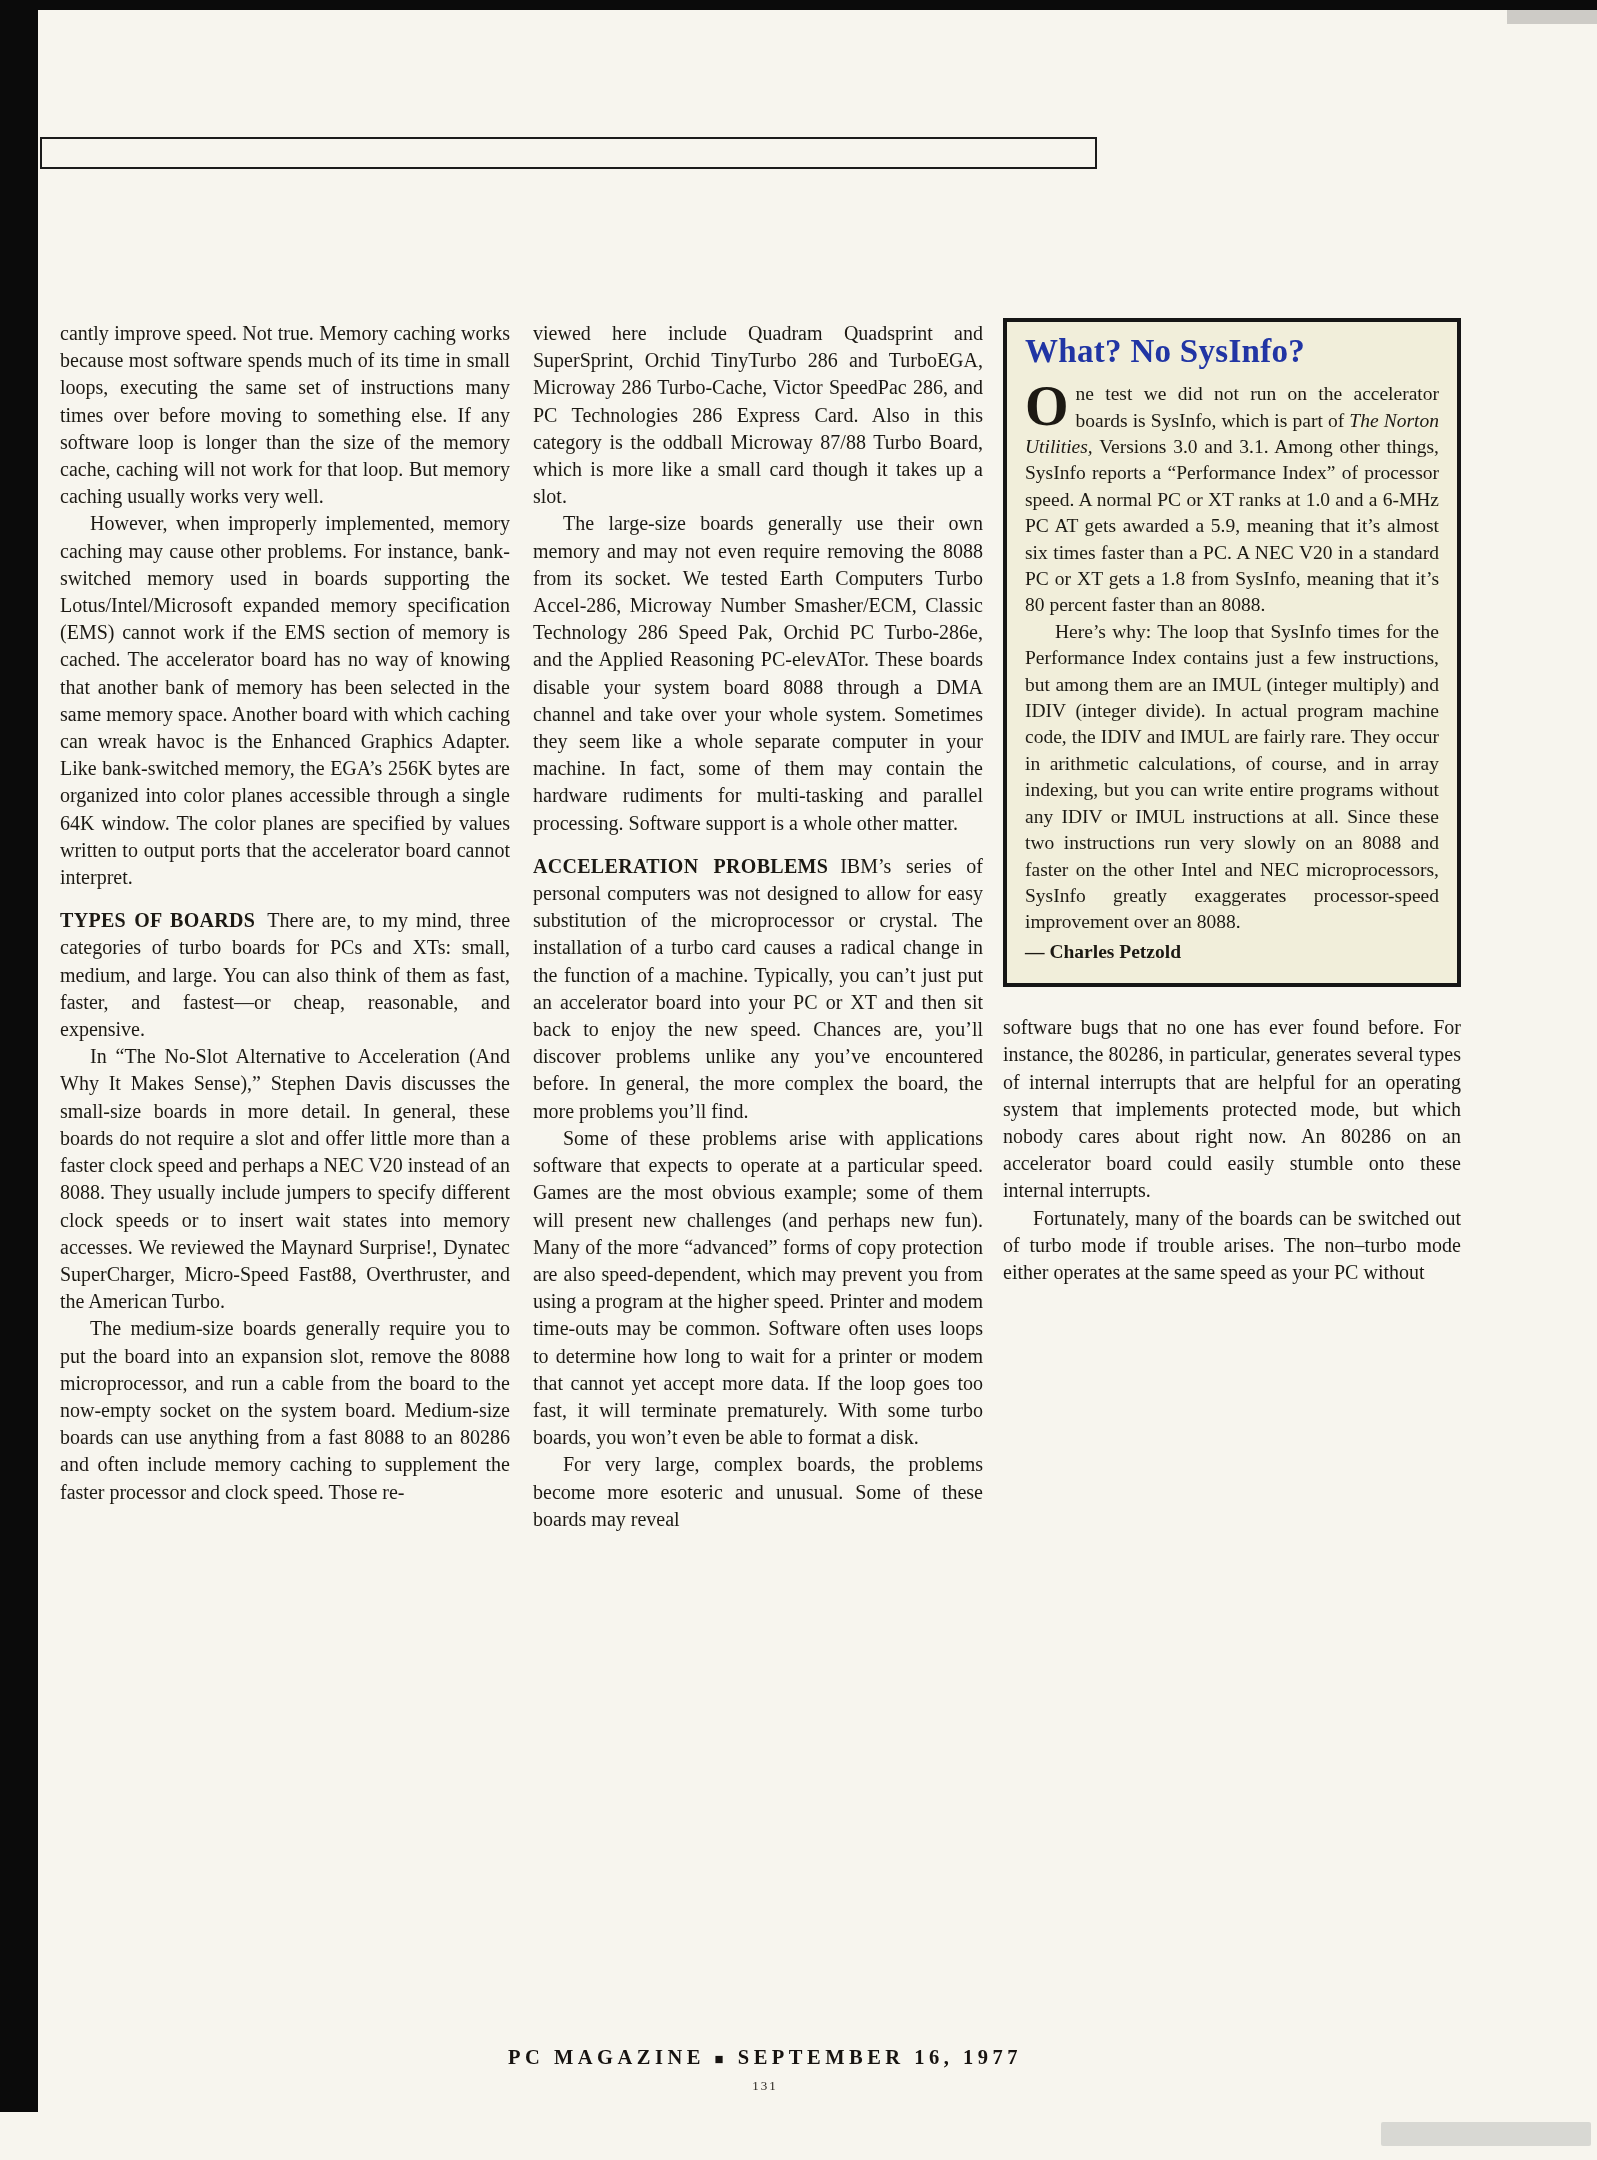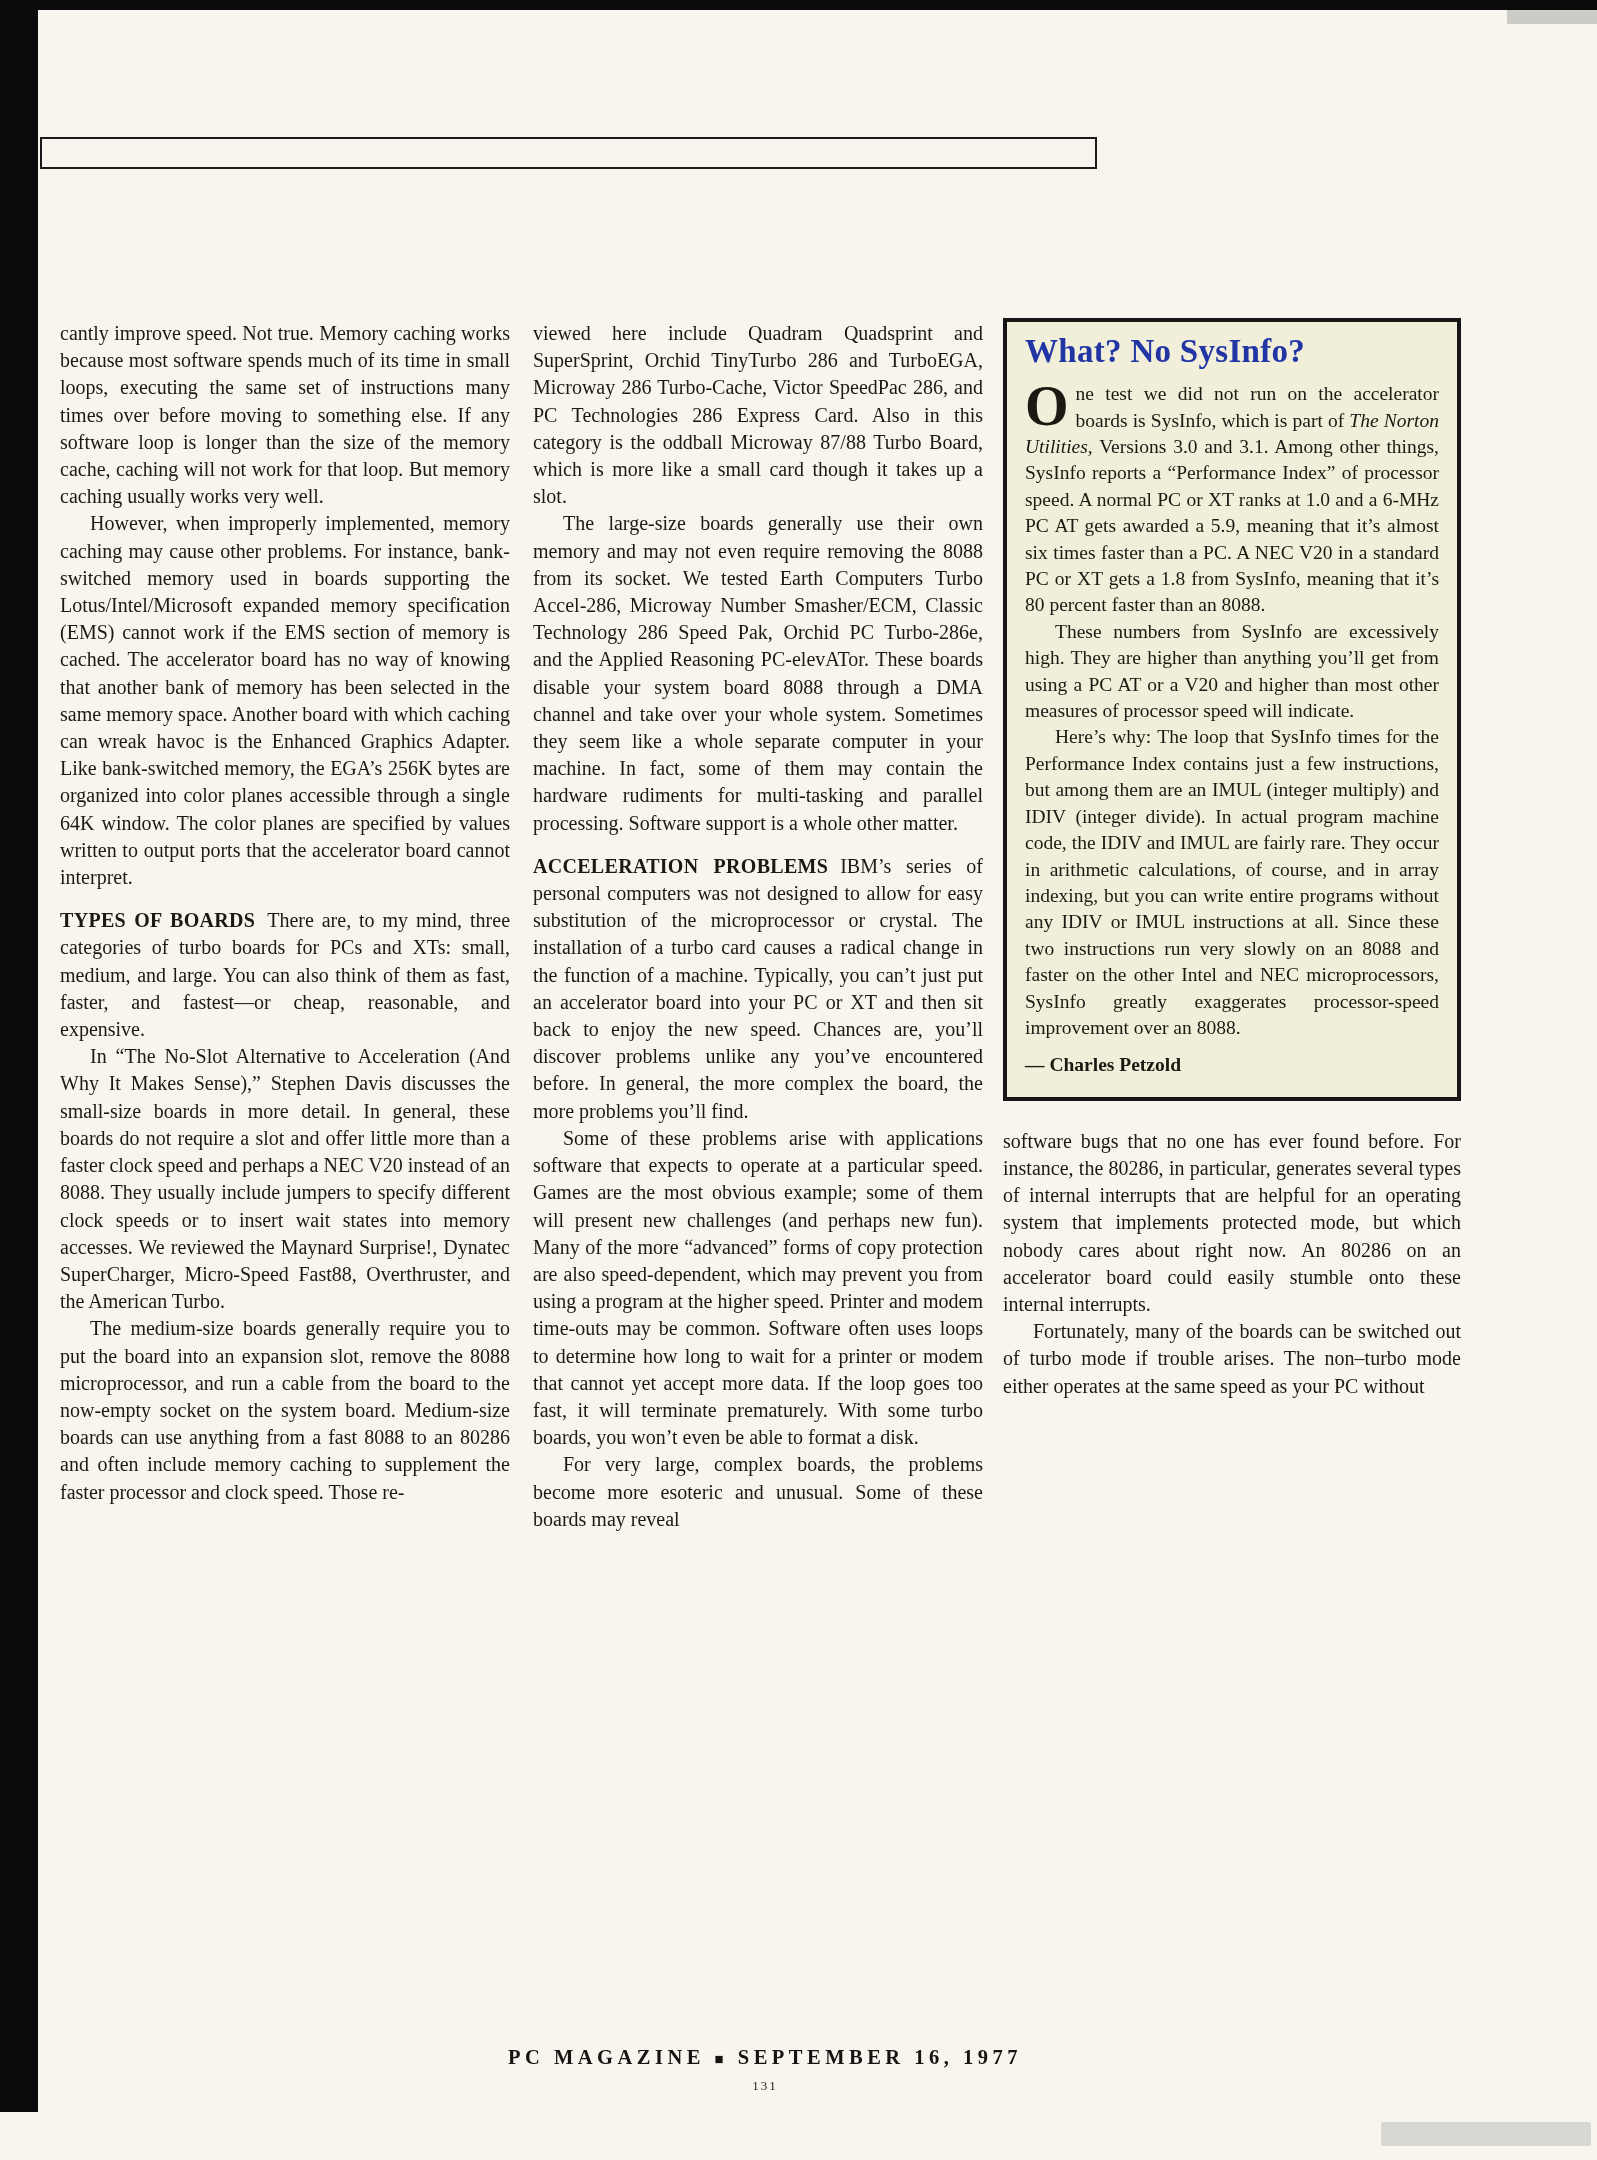--- a/index.html
+++ b/index.html
@@ -40,21 +40,21 @@
     margin:2px 0 16px;
     font-size:33px;font-weight:bold;letter-spacing:.3px;
     color:#2135a4;
   }
   .sysinfo-box .para{font-size:19.5px;line-height:26.4px;}
   .dropcap{
     float:left;font-weight:bold;
     font-size:56px;line-height:44px;
     padding:3px 7px 0 0;
   }
-  .byline{font-weight:bold;text-indent:0;text-align:left;margin-top:11px;}
+  .byline{font-weight:bold;text-indent:0;text-align:left;margin-top:3px;}
   #col3-below{margin-top:27px;}
   
   .footer{
     position:absolute;left:40px;top:2046px;width:1450px;
     text-align:center;font-size:20.5px;letter-spacing:4.5px;
     font-weight:600;color:#171310;
   }
   .footer .sq{font-size:15px;letter-spacing:4.5px;}
   .pageno{
     position:absolute;left:40px;top:2078px;width:1450px;
@@ -90,21 +90,20 @@
       <p class="para head"><b class="lead">ACCELERATION PROBLEMS</b><span>IBM’s series of personal computers was not designed to allow for easy substitution of the microprocessor or crystal. The installation of a turbo card causes a radical change in the function of a machine. Typically, you can’t just put an accelerator board into your PC or XT and then sit back to enjoy the new speed. Chances are, you’ll discover problems unlike any you’ve encountered before. In general, the more complex the board, the more problems you’ll find.</span></p>
       <p class="para"><span>Some of these problems arise with applications software that expects to operate at a particular speed. Games are the most obvious example; some of them will present new challenges (and perhaps new fun). Many of the more “advanced” forms of copy protection are also speed-dependent, which may prevent you from using a program at the higher speed. Printer and modem time-outs may be common. Software often uses loops to determine how long to wait for a printer or modem that cannot yet accept more data. If the loop goes too fast, it will terminate prematurely. With some turbo boards, you won’t even be able to format a disk.</span></p>
       <p class="para"><span>For very large, complex boards, the problems become more esoteric and unusual. Some of these boards may reveal</span></p>
     </div>
 
   <div class="col" id="col3">
     <div class="sysinfo-box">
       <h2 class="sysinfo-title" style="color: rgb(33, 53, 164);">What? No SysInfo?</h2>
       <div id="sidebar-paras">
           <p class="para noindent"><span class="dropcap">O</span><span>ne test we did not run on the accelerator boards is SysInfo, which is part of </span><span class="it">The Norton Utilities,</span><span> Versions 3.0 and 3.1. Among other things, SysInfo reports a “Performance Index” of processor speed. A normal PC or XT ranks at 1.0 and a 6-MHz PC AT gets awarded a 5.9, meaning that it’s almost six times faster than a PC. A NEC V20 in a standard PC or XT gets a 1.8 from SysInfo, meaning that it’s 80 percent faster than an 8088.</span></p>
-          <p class="para"><span>These numbers from SysInfo are excessively high. They are higher than anything you’ll get from using a PC AT or a V20 and higher than most other measures of processor speed will indicate.</span></p>
           <p class="para"><span>Here’s why: The loop that SysInfo times for the Performance Index contains just a few instructions, but among them are an IMUL (integer multiply) and IDIV (integer divide). In actual program machine code, the IDIV and IMUL are fairly rare. They occur in arithmetic calculations, of course, and in array indexing, but you can write entire programs without any IDIV or IMUL instructions at all. Since these two instructions run very slowly on an 8088 and faster on the other Intel and NEC microprocessors, SysInfo greatly exaggerates processor-speed improvement over an 8088.</span></p>
           <p class="para byline"><span>— Charles Petzold</span></p>
         </div>
     </div>
     <div id="col3-below">
         <p class="para noindent"><span>software bugs that no one has ever found before. For instance, the 80286, in particular, generates several types of internal interrupts that are helpful for an operating system that implements protected mode, but which nobody cares about right now. An 80286 on an accelerator board could easily stumble onto these internal interrupts.</span></p>
         <p class="para"><span>Fortunately, many of the boards can be switched out of turbo mode if trouble arises. The non–turbo mode either operates at the same speed as your PC without</span></p>
       </div>
   </div>
 

